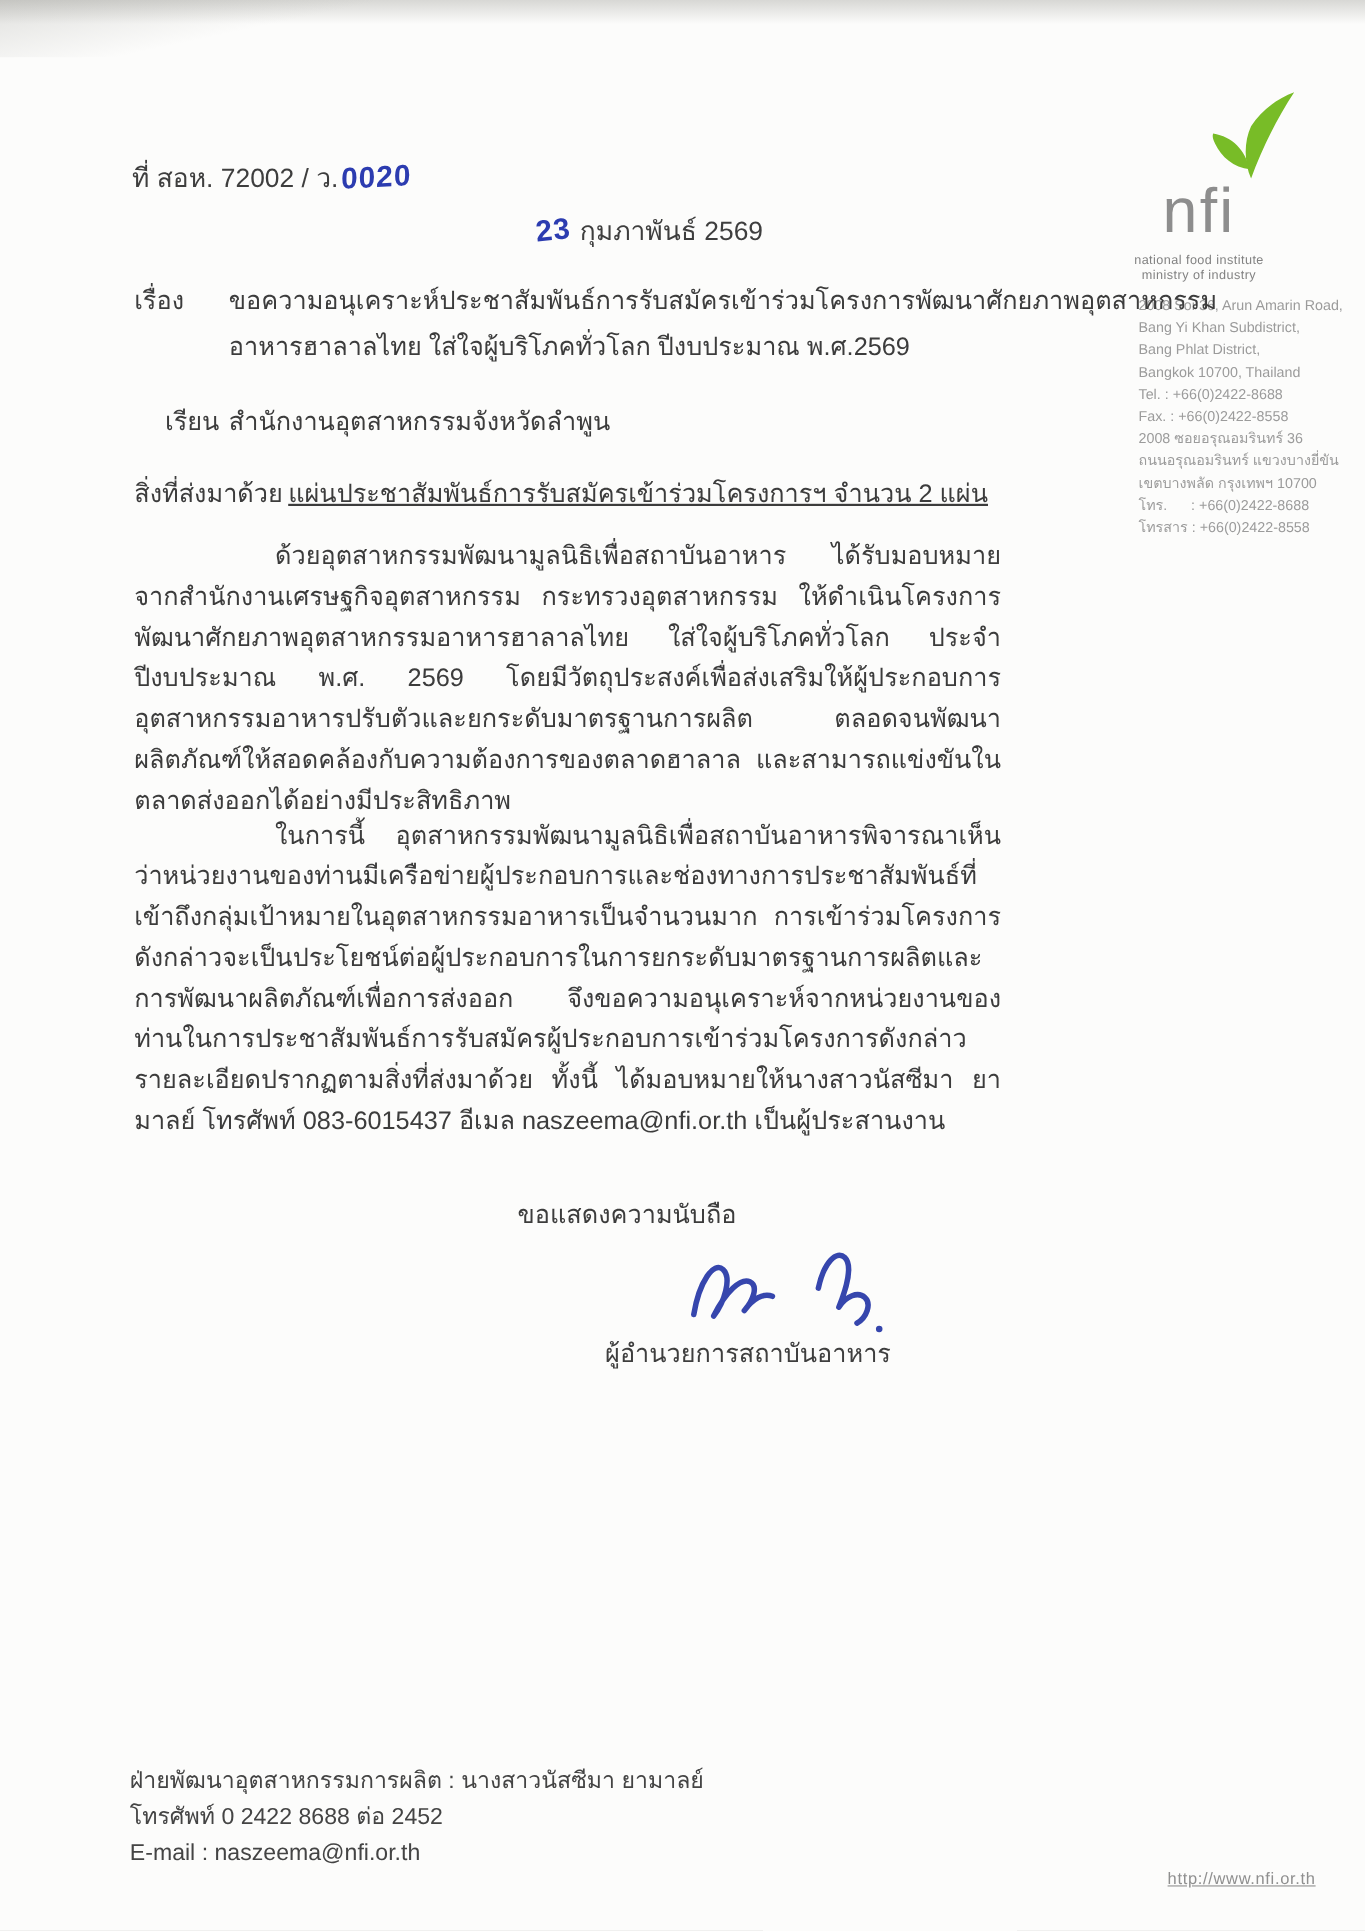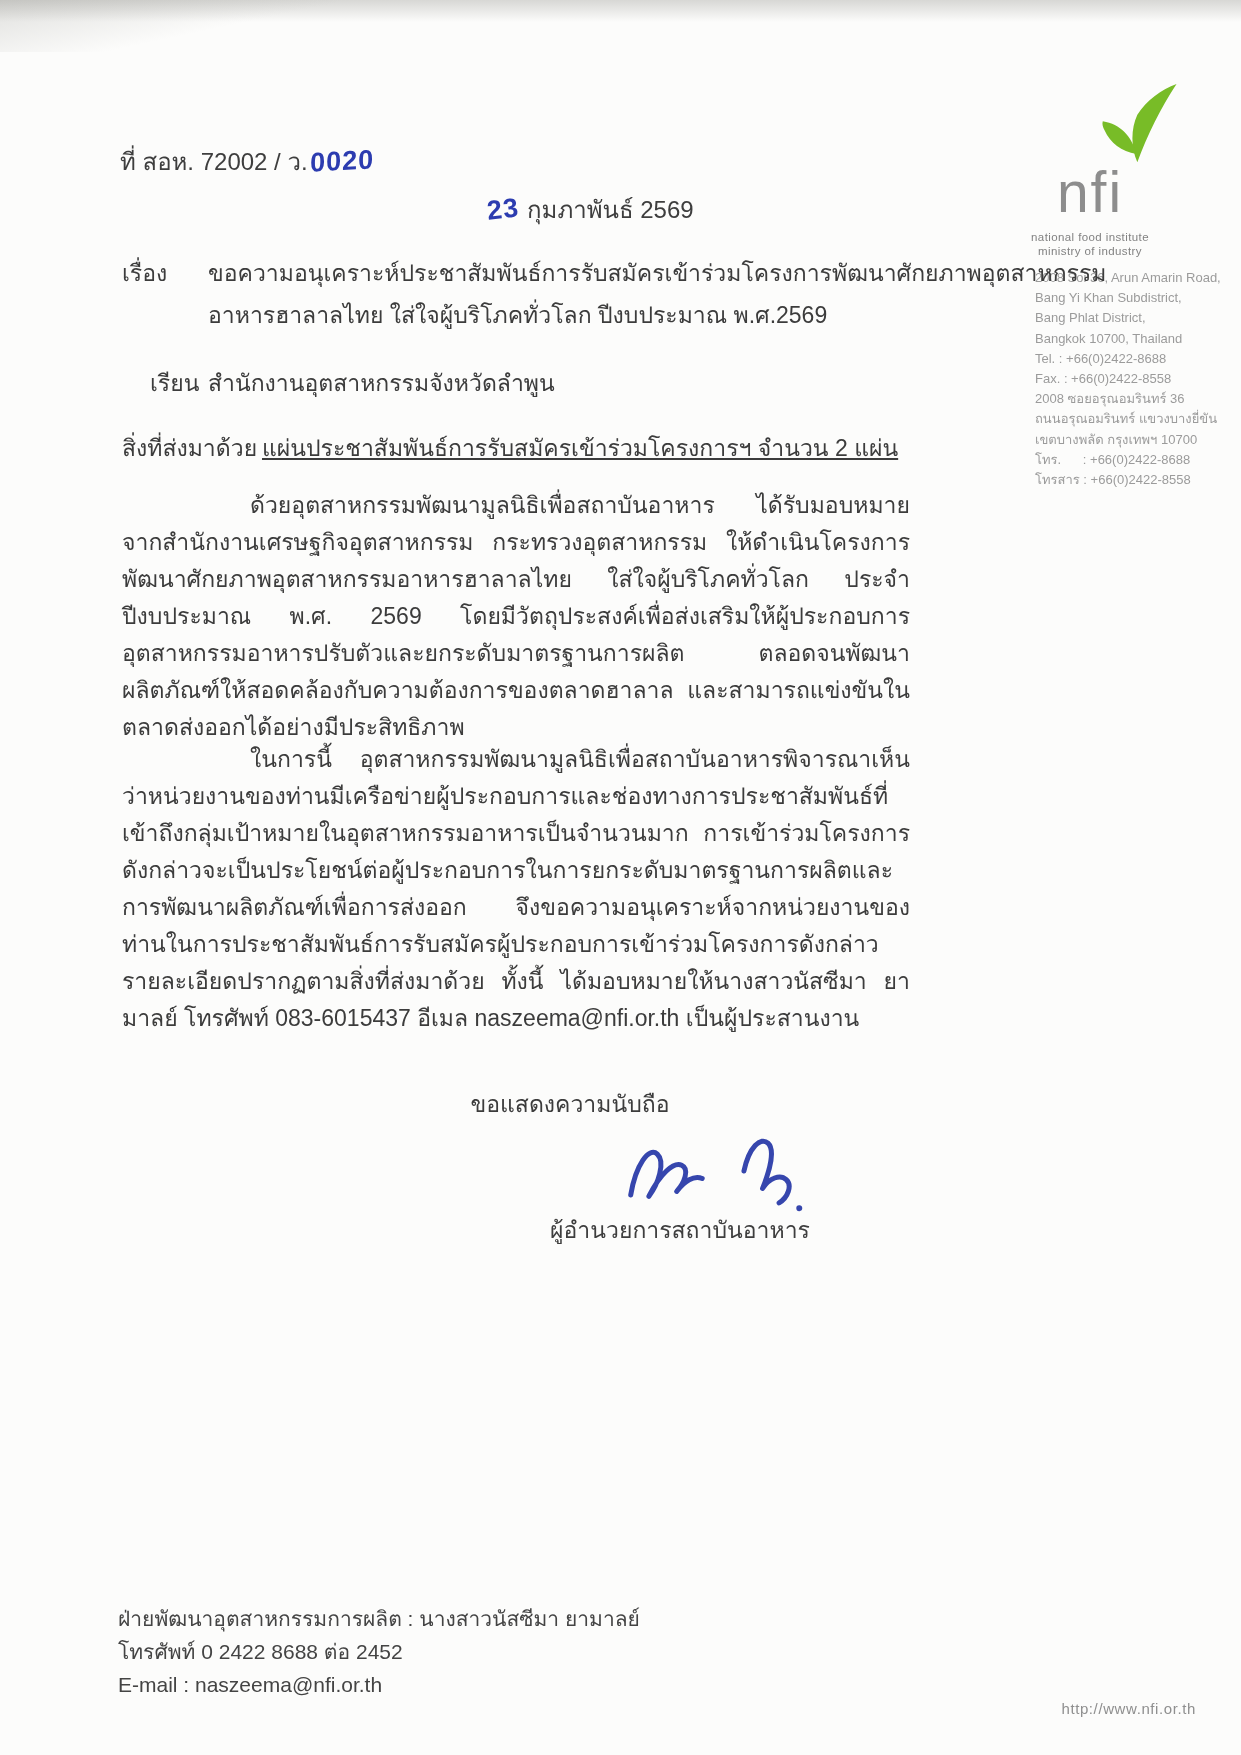--- a/index.html
+++ b/index.html
@@ -37,21 +37,21 @@
   .body-text{font-size:23px;color:#3c3c3c;}
   .para{left:122px;width:788px;font-size:23px;line-height:37px;
     text-align:justify;text-indent:128px;color:#3c3c3c;}
 
   .closing{left:250px;top:1032px;font-size:23px;}
   .salutation{left:470px;top:1086px;width:200px;text-align:center;font-size:23px;}
   .signature{left:612px;top:1128px;transform:rotate(-2deg);}
   .signer{left:480px;top:1210px;width:400px;text-align:center;font-size:23px;line-height:40px;}
 
   .footer{left:118px;top:1602px;font-size:21px;line-height:33px;color:#444;}
-  .url{right:45px;top:1700px;font-size:15px;color:#8f8f8f;letter-spacing:.6px;}
+  .url{right:45px;top:1700px;font-size:15px;color:#8f8f8f;letter-spacing:.6px;text-decoration:underline;}
 </style>
 </head>
 <body>
 
 <div class="page">
   <div class="top-shade"></div>
   <div class="top-corner"></div>
 
   <div class="abs ref-line">
     <span class="ink">ที่ สอห. 72002 / ว.</span><span class="hand hand-ref">0020</span>

